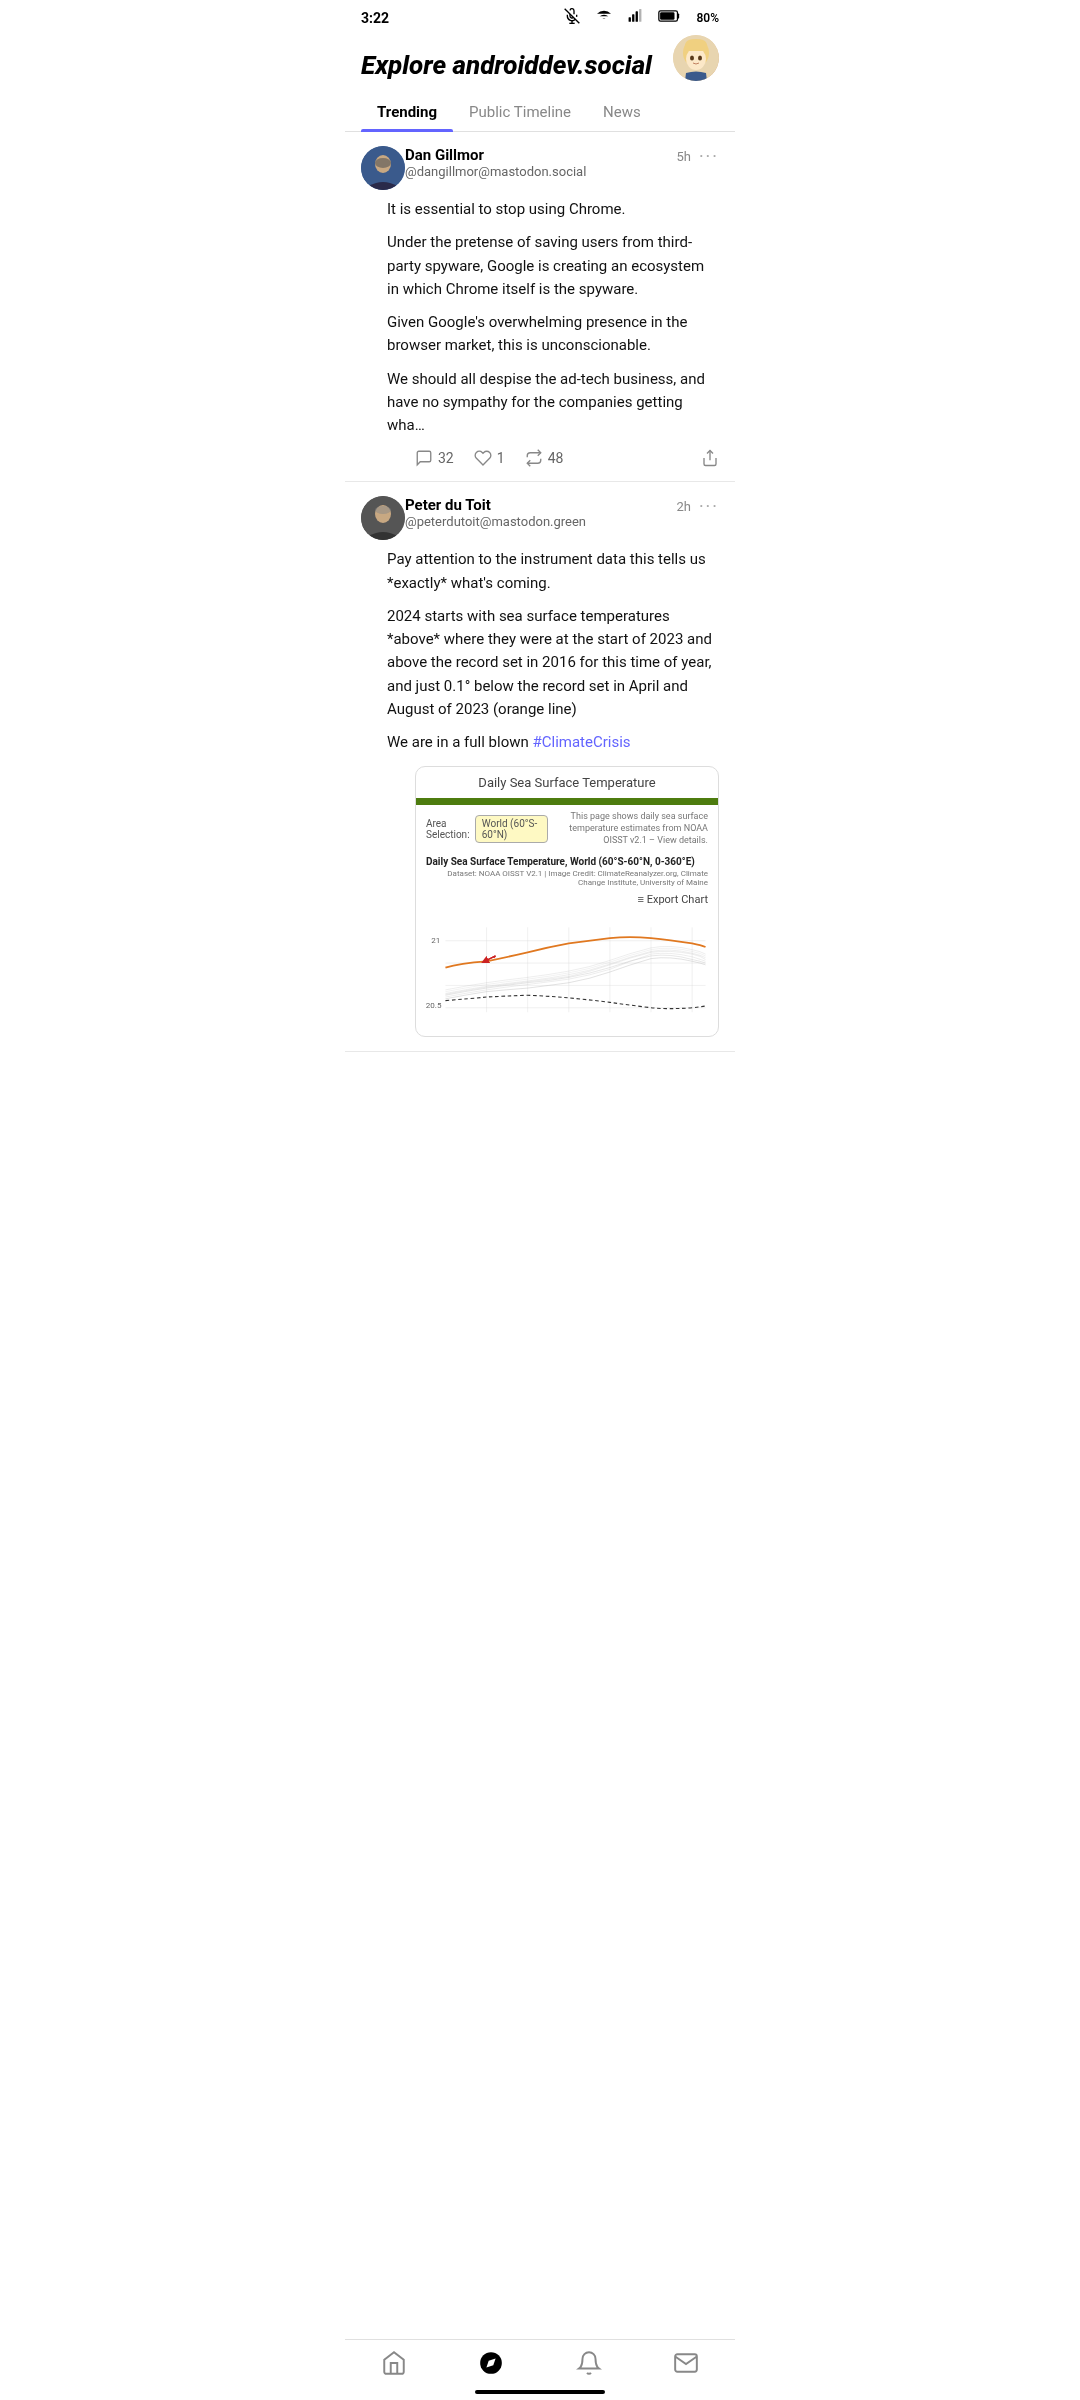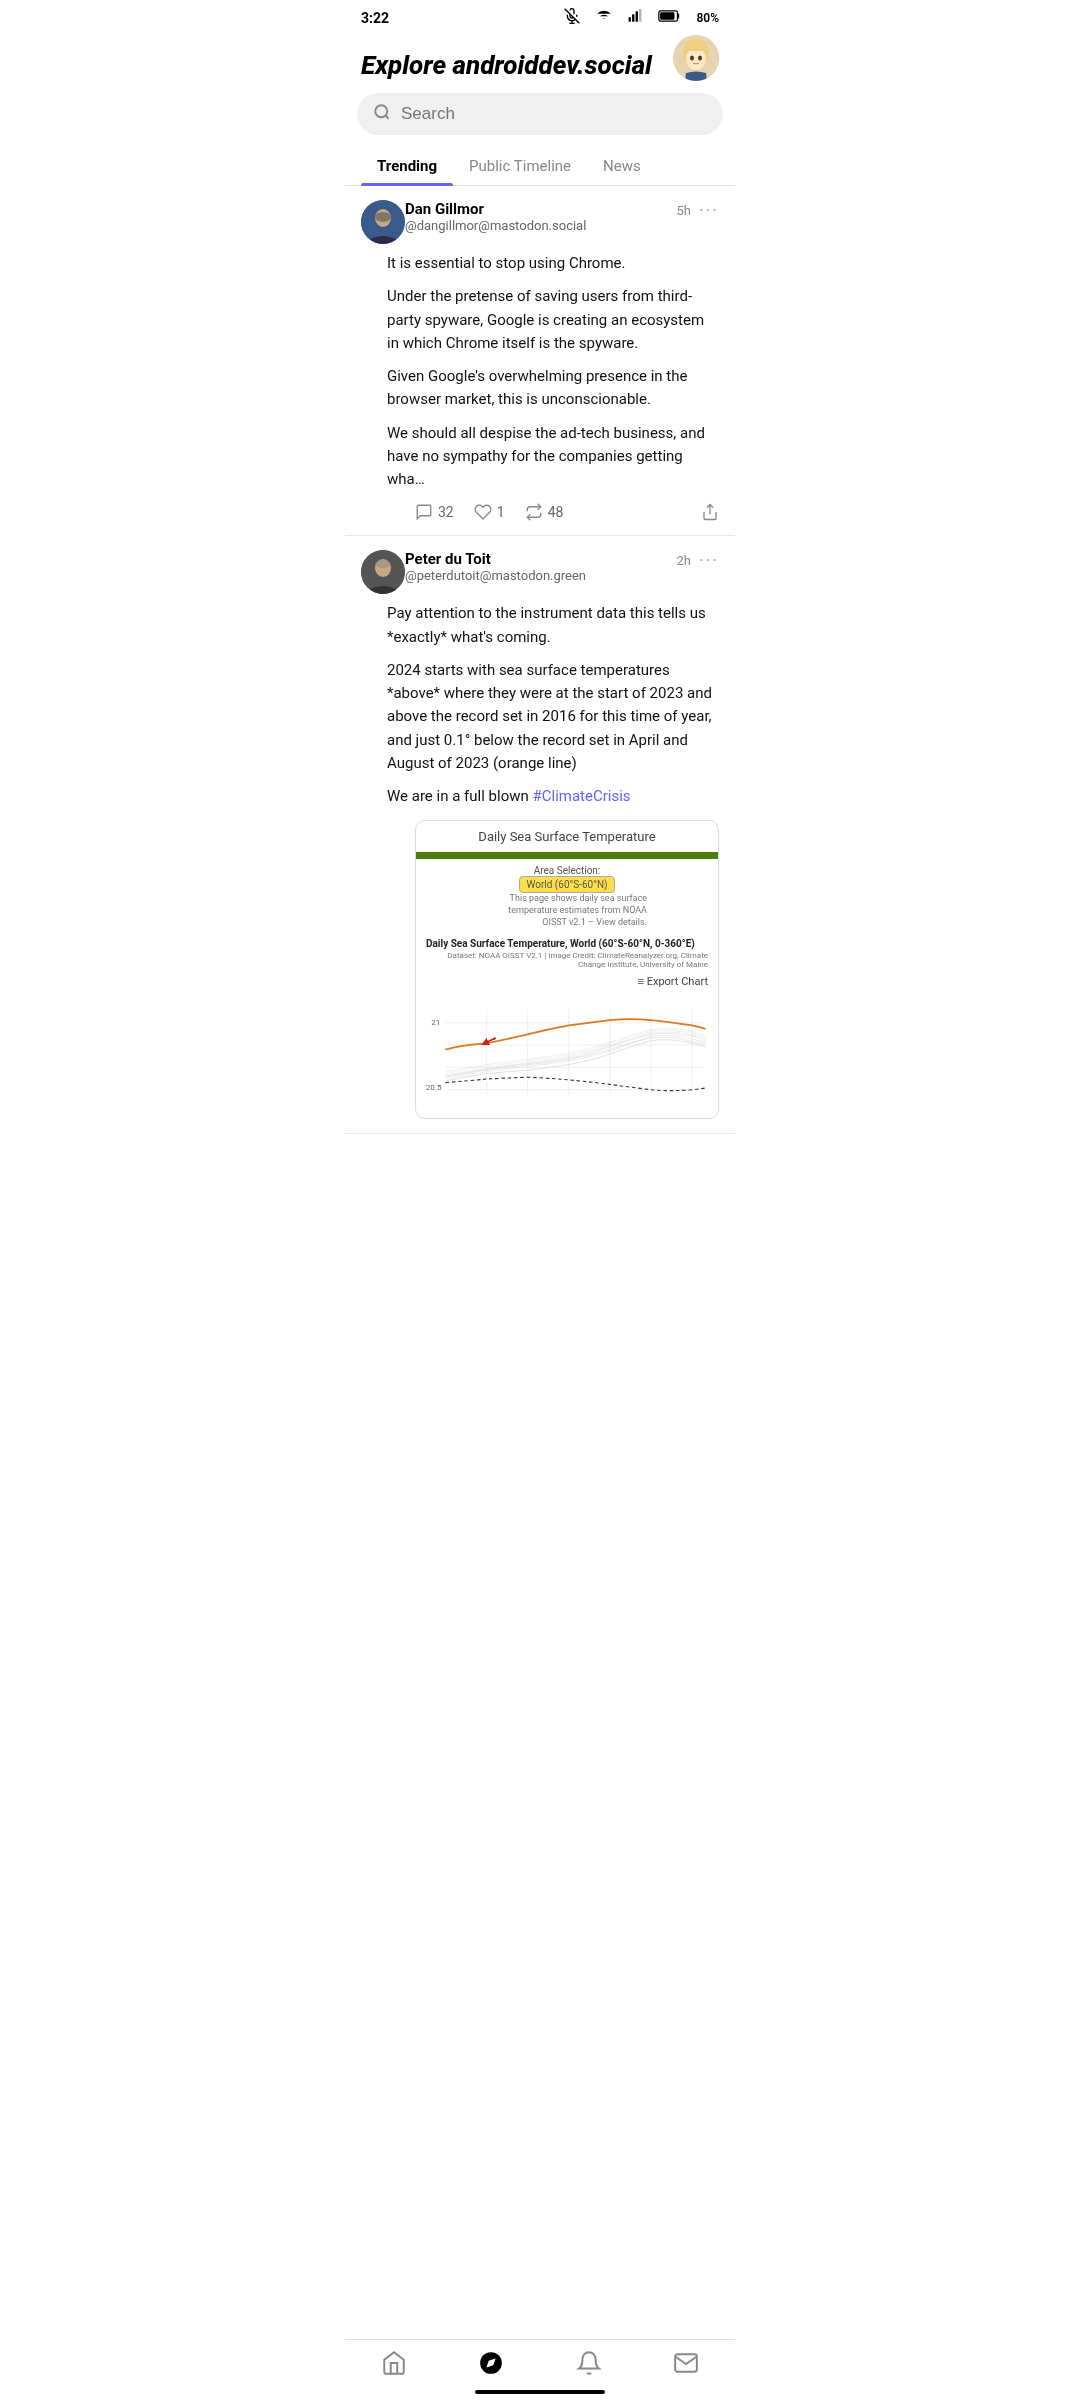--- a/index.html
+++ b/index.html
@@ -181,25 +181,24 @@
       padding: 8px;
       border-bottom: 7px solid #4d7c0f;
     }
     .chart-controls {
       display: flex;
       justify-content: space-between;
       align-items: center;
       padding: 6px 10px;
       font-size: 10px;
       color: #555;
-      flex-direction: column;
     }
     .chart-note { font-size: 9px; color: #777; text-align: right; max-width: 160px; line-height: 1.3; }
     .world-badge {
-      background: #fde047;
+      background: #fef9c3;
       border: 1px solid #aaa;
       border-radius: 4px;
       padding: 2px 6px;
       font-size: 10px;
     }
     .chart-header {
       padding: 4px 10px 2px;
       font-size: 10px;
       font-weight: 700;
       color: #222;
@@ -330,29 +329,20 @@
         <ellipse cx="19" cy="23" rx="2" ry="2.5" fill="#5a3a1a"></ellipse>
         <ellipse cx="27" cy="23" rx="2" ry="2.5" fill="#5a3a1a"></ellipse>
 
         <path d="M20 28 Q23 30 26 28" stroke="#c08060" stroke-width="1" fill="none"></path>
 
         <path d="M13 38 Q23 35 33 38 L34 46 L12 46 Z" fill="#3a5a8c"></path>
       </svg>
     </div>
   </div>
 
-  <div class="search-bar">
-    <span>
-      <svg width="18" height="18" viewBox="0 0 24 24" fill="none" stroke="#888" stroke-width="2.5">
-        <circle cx="11" cy="11" r="8"></circle>
-        <line x1="21" y1="21" x2="16.65" y2="16.65"></line>
-      </svg>
-    </span>
-    <input type="text" placeholder="Search" style="">
-  </div>
 
   <div class="tabs">
     <div class="tab active">
       <span>Trending</span>
     </div>
     <div class="tab">
       <span>Public Timeline</span>
     </div>
     <div class="tab">
       <span>News</span>

